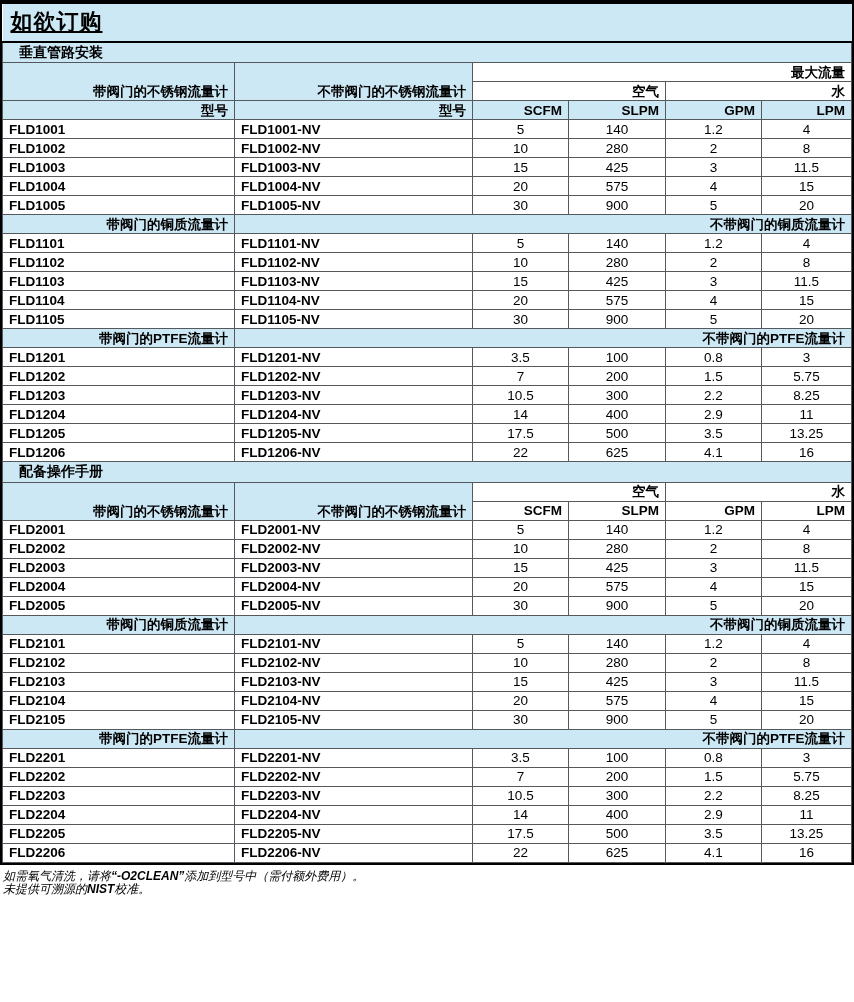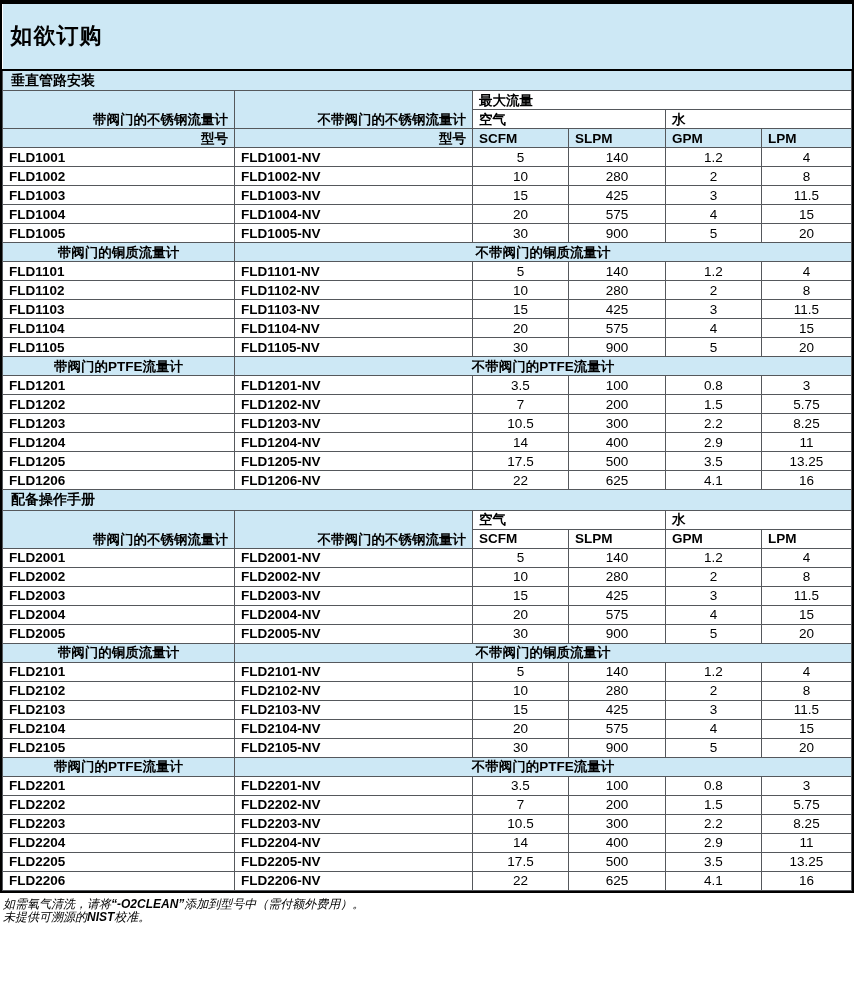--- a/index.html
+++ b/index.html
@@ -18,34 +18,34 @@
     border-collapse:collapse; table-layout:fixed; width:100%;
   }
   table.order td {
     border:1px solid var(--grid);
     height:19px; line-height:1.12;
     font-size:13.5px; padding:1px 6px;
     overflow:hidden; white-space:nowrap;
   }
   tr.title-row td {
     background:var(--blue); border:none; border-bottom:2px solid #000;
-    font-weight:bold; font-size:22px; height:27px; padding:20px 8px;
-    font-stretch:condensed; letter-spacing:1px;
+    font-weight:bold; font-size:22px; height:27px; padding:6px 8px;
+    font-stretch:condensed; letter-spacing:1px;text-decoration:underline;
   }
   tr.band td {
-    background:var(--blue); font-weight:bold; font-size:14px; padding:2px 8px;
+    background:var(--blue); font-weight:bold; font-size:14px; padding:2px 16px;
   }
   td.hl {
     background:var(--blue); font-weight:bold; vertical-align:bottom;
     text-align:right;
   }
-  td.hc { font-weight:bold; text-align:left; }
+  td.hc { font-weight:bold; text-align:right; }
   td.hc.blue { background:var(--blue); }
   td.hmodel { background:var(--blue); font-weight:bold; text-align:right; }
-  tr.ghead td { background:var(--blue); font-weight:bold; text-align:center; }
+  tr.ghead td { background:var(--blue); font-weight:bold; text-align:right; }
   td.model { font-weight:bold; text-align:left; }
   td.num { text-align:center; }
   .notes {
     padding:5px 4px 0 3px; font-style:italic; font-size:12px; line-height:13.2px;
   }
   .notes .line { white-space:nowrap; }
   .notes .b { font-weight:bold; }
 </style>
 </head>
 <body>

